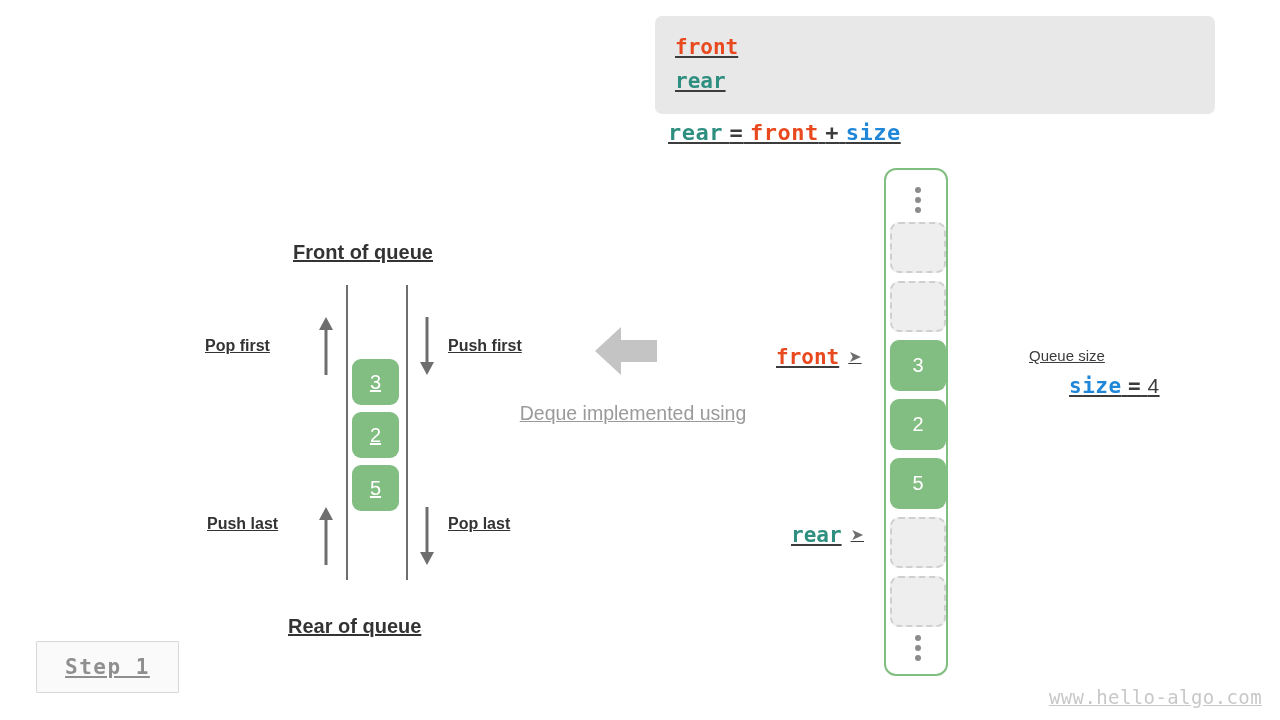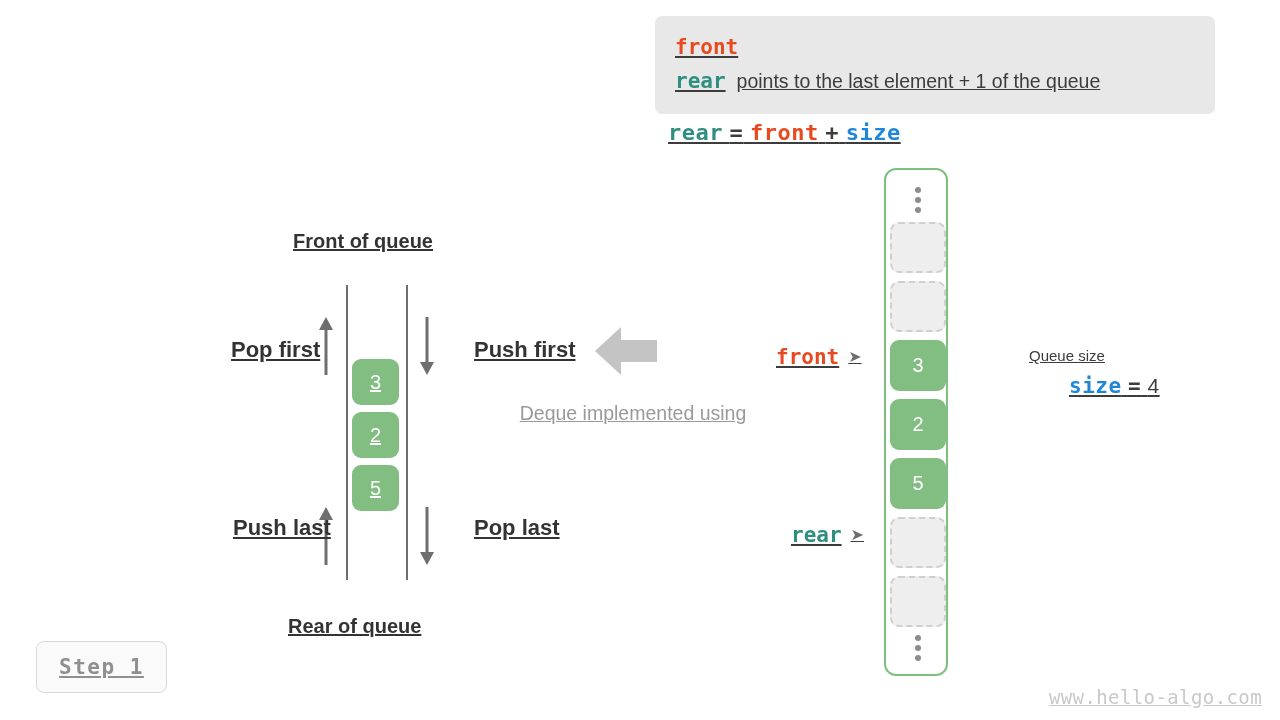--- a/index.html
+++ b/index.html
@@ -53,21 +53,21 @@
     top: 120px;
     font-size: 22px;
     letter-spacing: 0.5px;
     white-space: nowrap;
   }
   #formula .op { color: #3c3c3c; font-family: "DejaVu Sans Mono","Liberation Mono",monospace; font-weight: bold; }
 
   
   #front-of-queue-label {
     left: 293px;
-    top: 230px;
+    top: 241px;
     font-size: 20px;
     font-weight: bold;
     color: #333333;
     white-space: nowrap;
   }
   #rear-of-queue-label {
     left: 288px;
     top: 615px;
     font-size: 20px;
     font-weight: bold;
@@ -101,25 +101,24 @@
 
   
   .op-arrow { width: 18px; }
   .op-arrow svg { display: block; }
   #arrow-pop-first  { left: 317px; top: 315px; }
   #arrow-push-first { left: 418px; top: 315px; }
   #arrow-push-last  { left: 317px; top: 505px; }
   #arrow-pop-last   { left: 418px; top: 505px; }
 
   .op-label {
-    font-size: 22px;
+    font-size: 16px;
     font-weight: bold;
     color: #333333;
     white-space: nowrap;
-    margin-left: 26px;
   }
   #label-pop-first  { left: 205px; top: 337px; }
   #label-push-first { left: 448px; top: 337px; }
   #label-push-last  { left: 207px; top: 515px; }
   #label-pop-last   { left: 448px; top: 515px; }
 
   
   #big-arrow { left: 595px; top: 325px; }
 
   
@@ -213,25 +212,25 @@
     font-size: 21px;
     line-height: 32px;
     letter-spacing: 0.5px;
     margin-left: 40px;
   }
 
   
   #step-badge {
     left: 36px;
     top: 641px;
-    width: 131px;
+    width: 143px;
     height: 52px;
     box-sizing: border-box;
     border: 1.5px solid #d8d8d8;
-    border-radius: 8px;
+    border-radius: 1px;
     background: #fafafa;
     display: flex;
     align-items: center;
     justify-content: center;
     font-family: "DejaVu Sans Mono", "Liberation Mono", monospace;
     font-weight: bold;
     font-size: 21px;
     letter-spacing: 1.5px;
     color: #8f8f8f;
   }
@@ -248,21 +247,20 @@
 </style>
 </head>
 <body>
 
 <div class="abs" id="legend-box">
   <div class="legend-line">
     <span class="mono legend-kw kw-front">front</span>
   </div>
   <div class="legend-line">
     <span class="mono legend-kw kw-rear">rear</span>
-    <span class="legend-desc">points to the last element + 1 of the queue</span>
   </div>
 </div>
 
 <div class="abs" id="formula">
   <span class="mono kw-rear">rear</span>
   <span class="op">=</span>
   <span class="mono kw-front">front</span>
   <span class="op">+</span>
   <span class="mono kw-size">size</span>
 </div>

